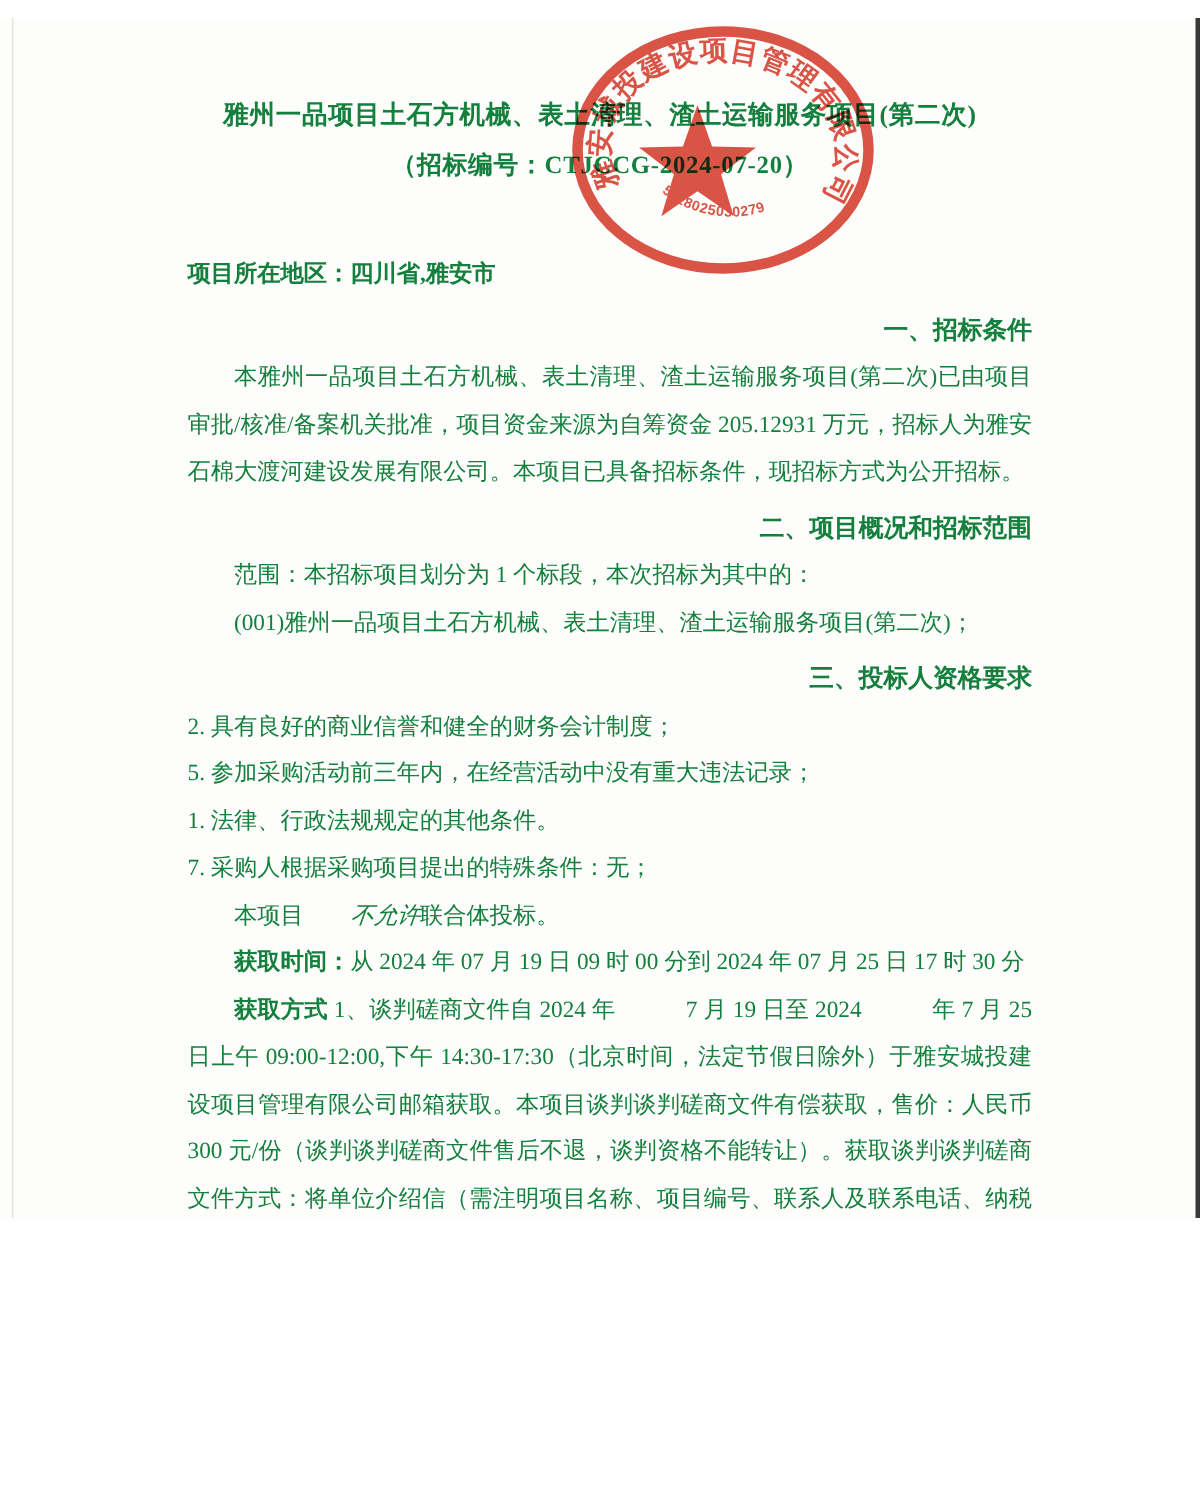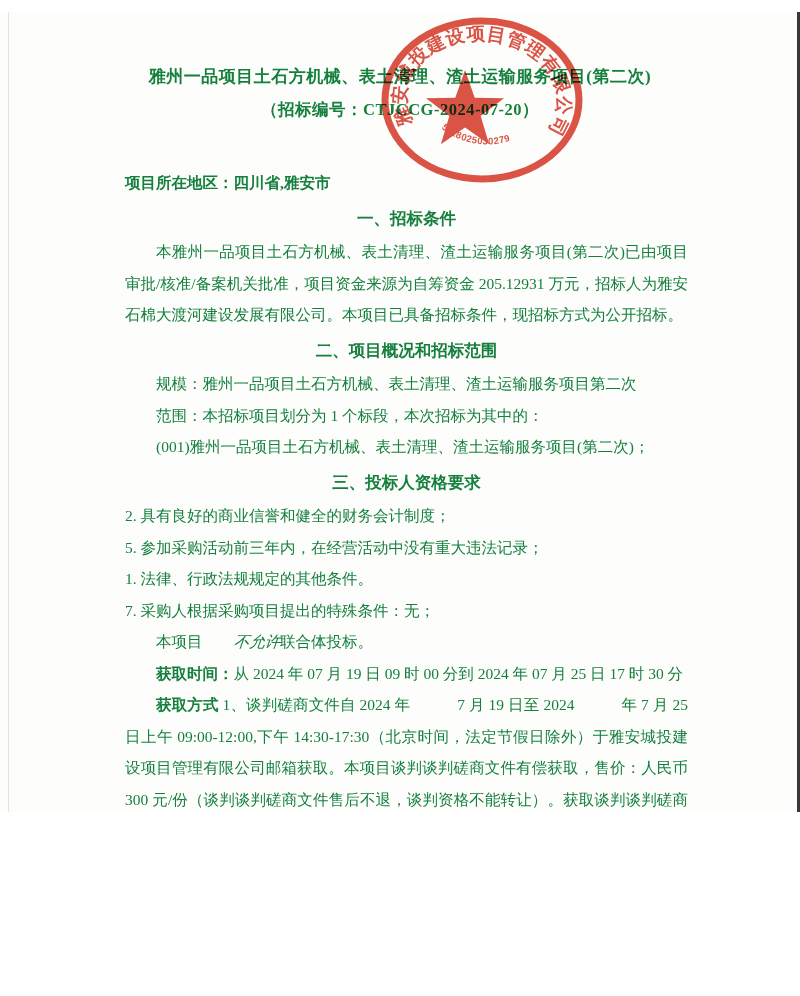--- a/index.html
+++ b/index.html
@@ -62,22 +62,21 @@
     font-size: 15.5px;
     line-height: 31.5px;
     text-align: justify;
   }
   .content p { margin: 0; }
   .content h2 {
     font-size: 16.5px;
     font-weight: bold;
     margin: 5px 0 1px 0;
     line-height: 31.5px;
-    text-align: center;
-    font-family: Liberation Mono, monospace;
+    text-align: right;
   }
   .indent { text-indent: 2em; }
   .bold { font-weight: bold; }
   .em-kai {
     font-style: italic;
     display: inline-block;
     transform: skewX(-6deg);
   }
 </style>
 </head>
@@ -107,21 +106,20 @@
     </text>
   </svg>
 
   <div class="content">
     <p class="bold">项目所在地区：四川省,雅安市</p>
 
     <h2>一、招标条件</h2>
     <p class="indent">本雅州一品项目土石方机械、表土清理、渣土运输服务项目(第二次)已由项目审批/核准/备案机关批准，项目资金来源为自筹资金 205.12931 万元，招标人为雅安石棉大渡河建设发展有限公司。本项目已具备招标条件，现招标方式为公开招标。</p>
 
     <h2>二、项目概况和招标范围</h2>
-    <p class="indent">规模：雅州一品项目土石方机械、表土清理、渣土运输服务项目第二次</p>
     <p class="indent">范围：本招标项目划分为 1 个标段，本次招标为其中的：</p>
     <p class="indent">(001)雅州一品项目土石方机械、表土清理、渣土运输服务项目(第二次)；</p>
 
     <h2>三、投标人资格要求</h2>
     <p>2. 具有良好的商业信誉和健全的财务会计制度；</p>
     <p>5. 参加采购活动前三年内，在经营活动中没有重大违法记录；</p>
     <p>1. 法律、行政法规规定的其他条件。</p>
     <p>7. 采购人根据采购项目提出的特殊条件：无；</p>
     <p class="indent"><span>本项目</span><span class="em-kai">不允许</span><span>联合体投标。</span></p>
 

